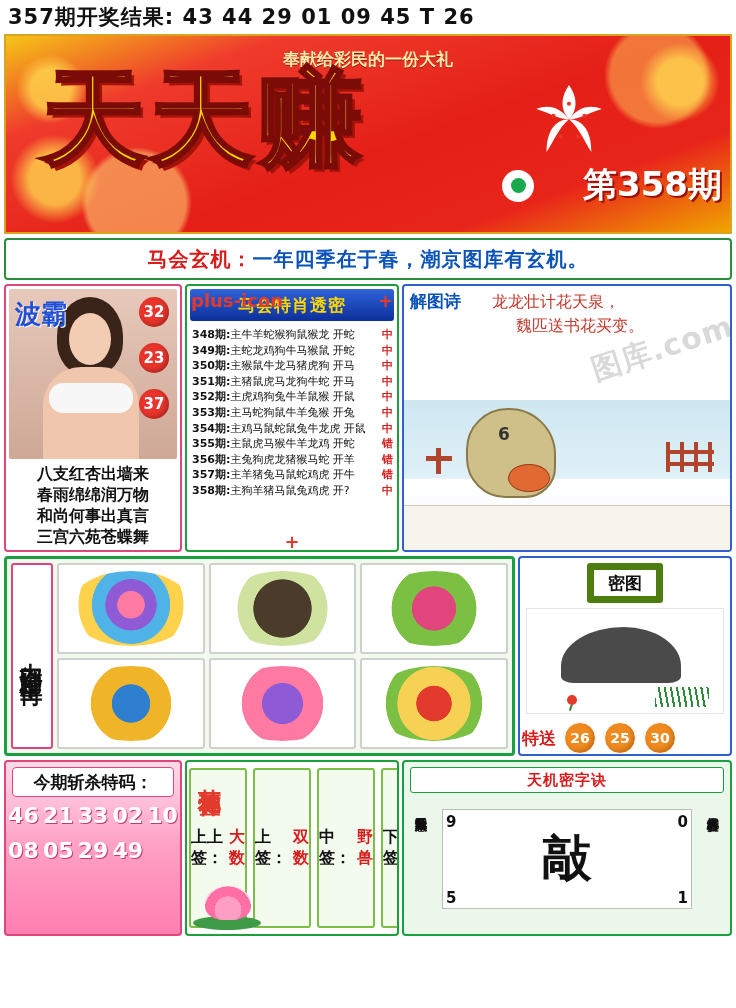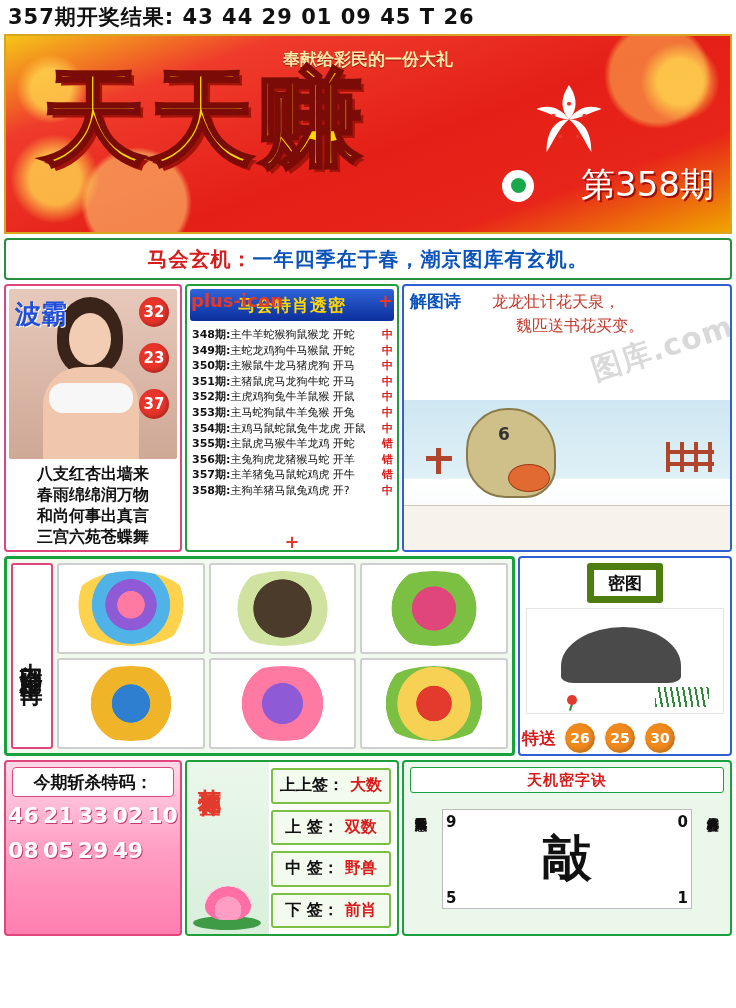--- a/index.html
+++ b/index.html
@@ -46,22 +46,22 @@
   }
   .banner .bigtitle{
     position:absolute;top:30px;left:36px;
     font-size:104px;line-height:104px;font-weight:bold;color:#ffd700;
     -webkit-text-stroke:3px #7a0b06;
     text-shadow:4px 4px 0 #a3130a, 0 0 2px #fff2a8;
     letter-spacing:4px;
     font-family:"DejaVu Sans","Liberation Sans",sans-serif;
   }
   .banner .issue{
-    position:absolute;right:16px;bottom:24px;
-    font-size:34px;font-weight:normal;color:#ffffff;
+    position:absolute;right:8px;bottom:24px;
+    font-size:34px;font-weight:bold;color:#ffffff;
     text-shadow:2px 2px 0 #9c1109;
   }
   .banner .bauhinia{
     position:absolute;right:118px;top:42px;width:86px;height:86px;
   }
   .banner .tvlogo{
     position:absolute;right:196px;bottom:30px;width:32px;height:32px;
     border-radius:50%;background:#ffffff;
   }
   .banner .tvlogo:after{
@@ -280,21 +280,21 @@
     position:absolute;left:8px;top:8px;writing-mode:vertical-rl;
     font-size:23px;font-weight:bold;color:#e23b2e;letter-spacing:2px;
   }
   .lotus-left .flower{
     position:absolute;left:18px;bottom:14px;width:46px;height:34px;border-radius:50% 50% 40% 40%;
     background:radial-gradient(circle at 50% 70%,#ff9ec4 0 40%,#ff6fa6 41% 70%,#ffd1e2 71%);
   }
   .lotus-left .pad{
     position:absolute;left:6px;bottom:4px;width:68px;height:14px;border-radius:50%;background:#3f9b46;
   }
-  .lotus-right{flex:1;padding:6px 6px 6px 2px;display:flex;flex-direction:column;gap:6px;}
+  .lotus-right{flex:1;padding:6px 6px 6px 2px;display:flex;flex-direction:row;gap:6px;}
   .lrow{
     flex:1;border:2px solid #7bc043;border-radius:3px;background:#f3fbef;
     display:flex;align-items:center;justify-content:center;gap:6px;
   }
   .lrow .k{font-size:16px;font-weight:bold;color:#111;}
   .lrow .v{font-size:16px;font-weight:bold;color:#d81b1b;}
 
   .codebox{
     flex:1;border:2px solid #19a03f;border-radius:4px;background:#eaf7ea;box-sizing:border-box;position:relative;
   }

